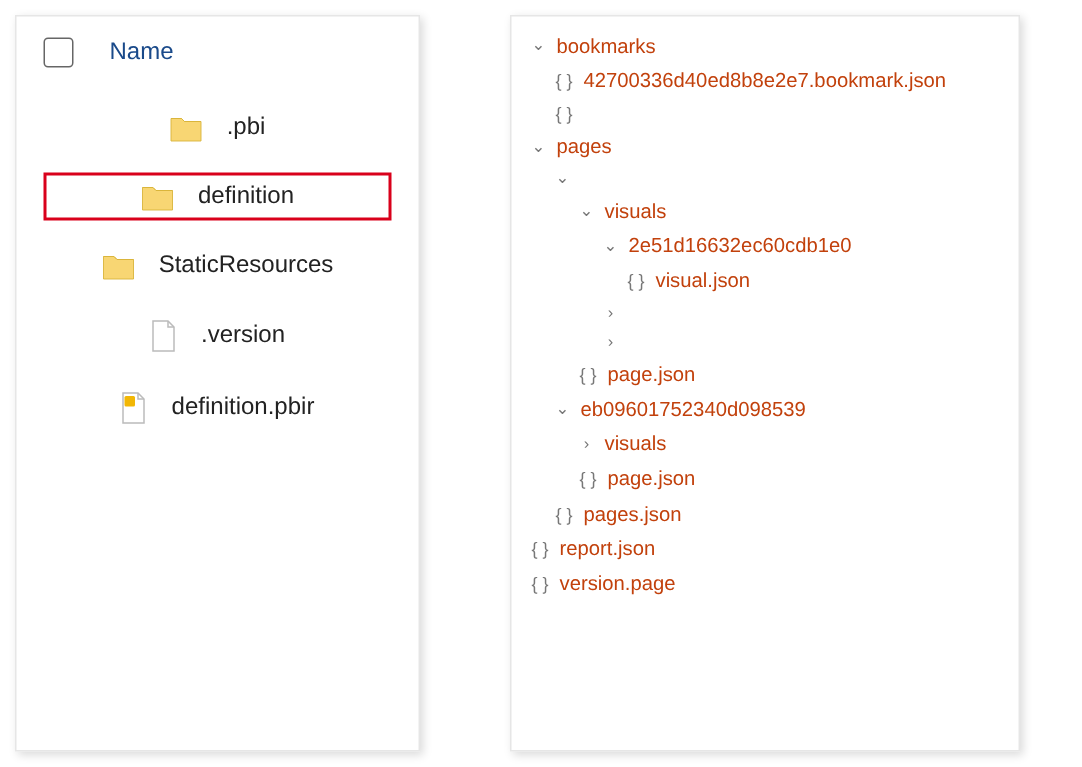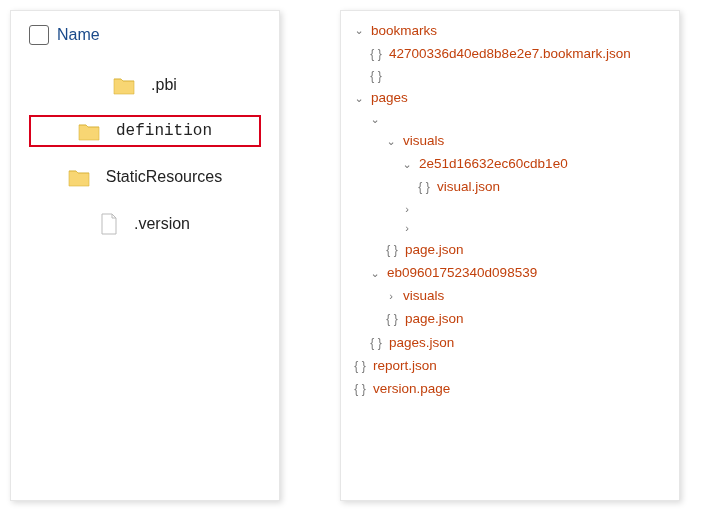--- a/index.html
+++ b/index.html
@@ -19,21 +19,21 @@
   .file-panel {
     width: 270px;
     background: #fff;
     border: 1px solid #e6e6e6;
     box-shadow: 2px 2px 6px rgba(0,0,0,0.15);
     padding: 14px 18px 18px 18px;
   }
   .file-header {
     display: flex;
     align-items: center;
-    gap: 8px;
+    gap: 24px;
     padding-bottom: 10px;
     margin-bottom: 10px;
   }
   .file-header .checkbox {
     width: 20px; height: 20px;
     border: 1.5px solid #666;
     border-radius: 3px;
   }
   .file-header .col-name {
     color: #1a4a8a;
@@ -43,21 +43,20 @@
     display: flex;
     align-items: center;
     gap: 16px;
     padding: 6px 4px;
     margin: 14px 0;
     justify-content: center;
   }
   .file-row.highlight {
     border: 2.5px solid #d9001b;
     padding: 4px 4px;
-    font-family: Liberation Mono, monospace;
   }
   .file-row .label {
     font-size: 16px;
     color: #222;
   }
   .icon-folder svg { width: 22px; height: 20px; display:block; }
   .icon-file svg { width: 18px; height: 22px; display:block; }
 
   
   .tree-panel {
@@ -119,20 +118,28 @@
         </span>
         <span class="label">StaticResources</span>
       </div>
       <div class="file-row">
         <span class="icon-file">
           <svg viewBox="0 0 18 22">
             <use href="#file-blank-glyph"></use>
           </svg>
         </span>
         <span class="label">.version</span>
+      </div>
+      <div class="file-row">
+        <span class="icon-file">
+          <svg viewBox="0 0 18 22">
+            <use href="#file-pbir-glyph"></use>
+          </svg>
+        </span>
+        <span class="label">definition.pbir</span>
       </div>
     </div>
 </div>
 
 <div class="tree-panel" id="tree-body">
     <div class="tree-row ind0">
       <span class="chev">⌄</span>
       <span class="name">bookmarks</span>
     </div>
     <div class="tree-row ind1">

